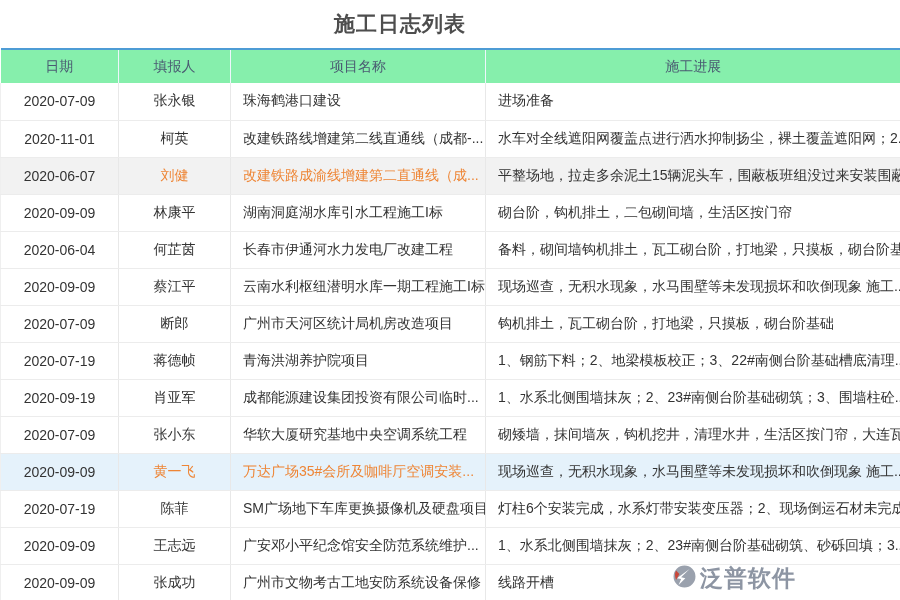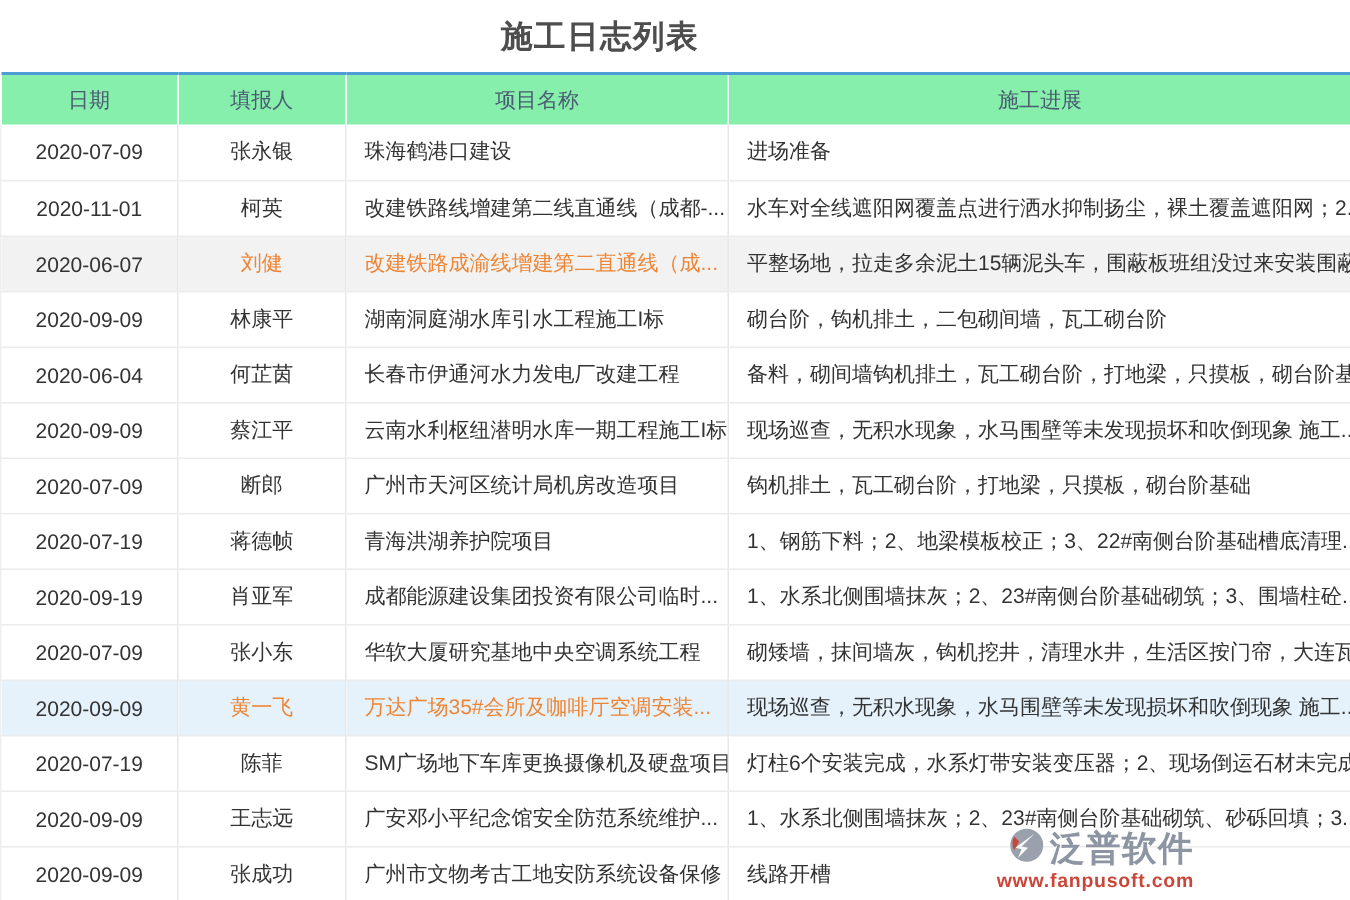--- a/index.html
+++ b/index.html
@@ -117,21 +117,21 @@
         <tr class="hl-gray">
       <td class="cell-date">2020-06-07</td>
       <td class="cell-reporter">刘健</td>
       <td class="cell-project">改建铁路成渝线增建第二直通线（成...</td>
       <td class="cell-progress">平整场地，拉走多余泥土15辆泥头车，围蔽板班组没过来安装围蔽...</td>
     </tr>
         <tr>
       <td class="cell-date">2020-09-09</td>
       <td class="cell-reporter">林康平</td>
       <td class="cell-project">湖南洞庭湖水库引水工程施工I标</td>
-      <td class="cell-progress">砌台阶，钩机排土，二包砌间墙，瓦工砌台阶</td>
+      <td class="cell-progress">砌台阶，钩机排土，二包砌间墙，生活区按门帘</td>
     </tr>
         <tr>
       <td class="cell-date">2020-06-04</td>
       <td class="cell-reporter">何芷茵</td>
       <td class="cell-project">长春市伊通河水力发电厂改建工程</td>
       <td class="cell-progress">备料，砌间墙钩机排土，瓦工砌台阶，打地梁，只摸板，砌台阶基...</td>
     </tr>
         <tr>
       <td class="cell-date">2020-09-09</td>
       <td class="cell-reporter">蔡江平</td>
@@ -192,16 +192,15 @@
   <div class="watermark">
     <div class="brand-line">
       <span style="display:inline-flex;">
         <svg width="27" height="27" viewBox="0 0 32 32">
           <path d="M16 3 a13 13 0 1 0 0 26 a13 13 0 1 0 0 -26 M22 7 L12 17 l5 1 -8 8 3 -7 -5 -1 z" fill="#9aa1ad" fill-rule="evenodd"></path>
           <path d="M6 9 L10 13 L6 20 a13 13 0 0 1 0 -11 z" fill="#c9473a"></path>
         </svg>
       </span>
       <span class="brand-text">泛普软件</span>
     </div>
-    <div class="brand-url">www.fanpusoft.com</div>
   </div>
 
 </div>
 
 </body></html>

